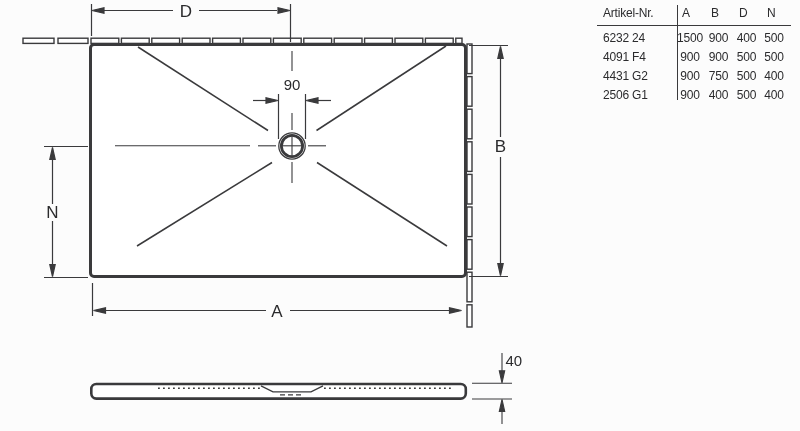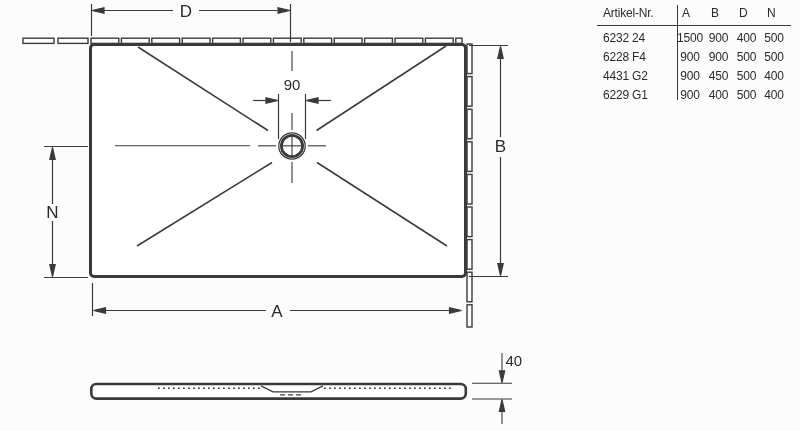--- a/index.html
+++ b/index.html
@@ -159,35 +159,35 @@
     <div class="vline"></div>
     <div class="rows">
       <div class="trow">
         <div class="cell-label">6232 24</div>
         <div class="cell-num">1500</div>
         <div class="cell-num">900</div>
         <div class="cell-num">400</div>
         <div class="cell-num">500</div>
       </div>
       <div class="trow">
-        <div class="cell-label">6228 F4</div>
+        <div class="cell-label">4091 F4</div>
         <div class="cell-num">900</div>
         <div class="cell-num">900</div>
         <div class="cell-num">500</div>
         <div class="cell-num">500</div>
       </div>
       <div class="trow">
         <div class="cell-label">4431 G2</div>
         <div class="cell-num">900</div>
-        <div class="cell-num">450</div>
+        <div class="cell-num">750</div>
         <div class="cell-num">500</div>
         <div class="cell-num">400</div>
       </div>
       <div class="trow">
-        <div class="cell-label">6229 G1</div>
+        <div class="cell-label">2506 G1</div>
         <div class="cell-num">900</div>
         <div class="cell-num">400</div>
         <div class="cell-num">500</div>
         <div class="cell-num">400</div>
       </div>
     </div>
   </div>
 </div>
 
 </body></html>

